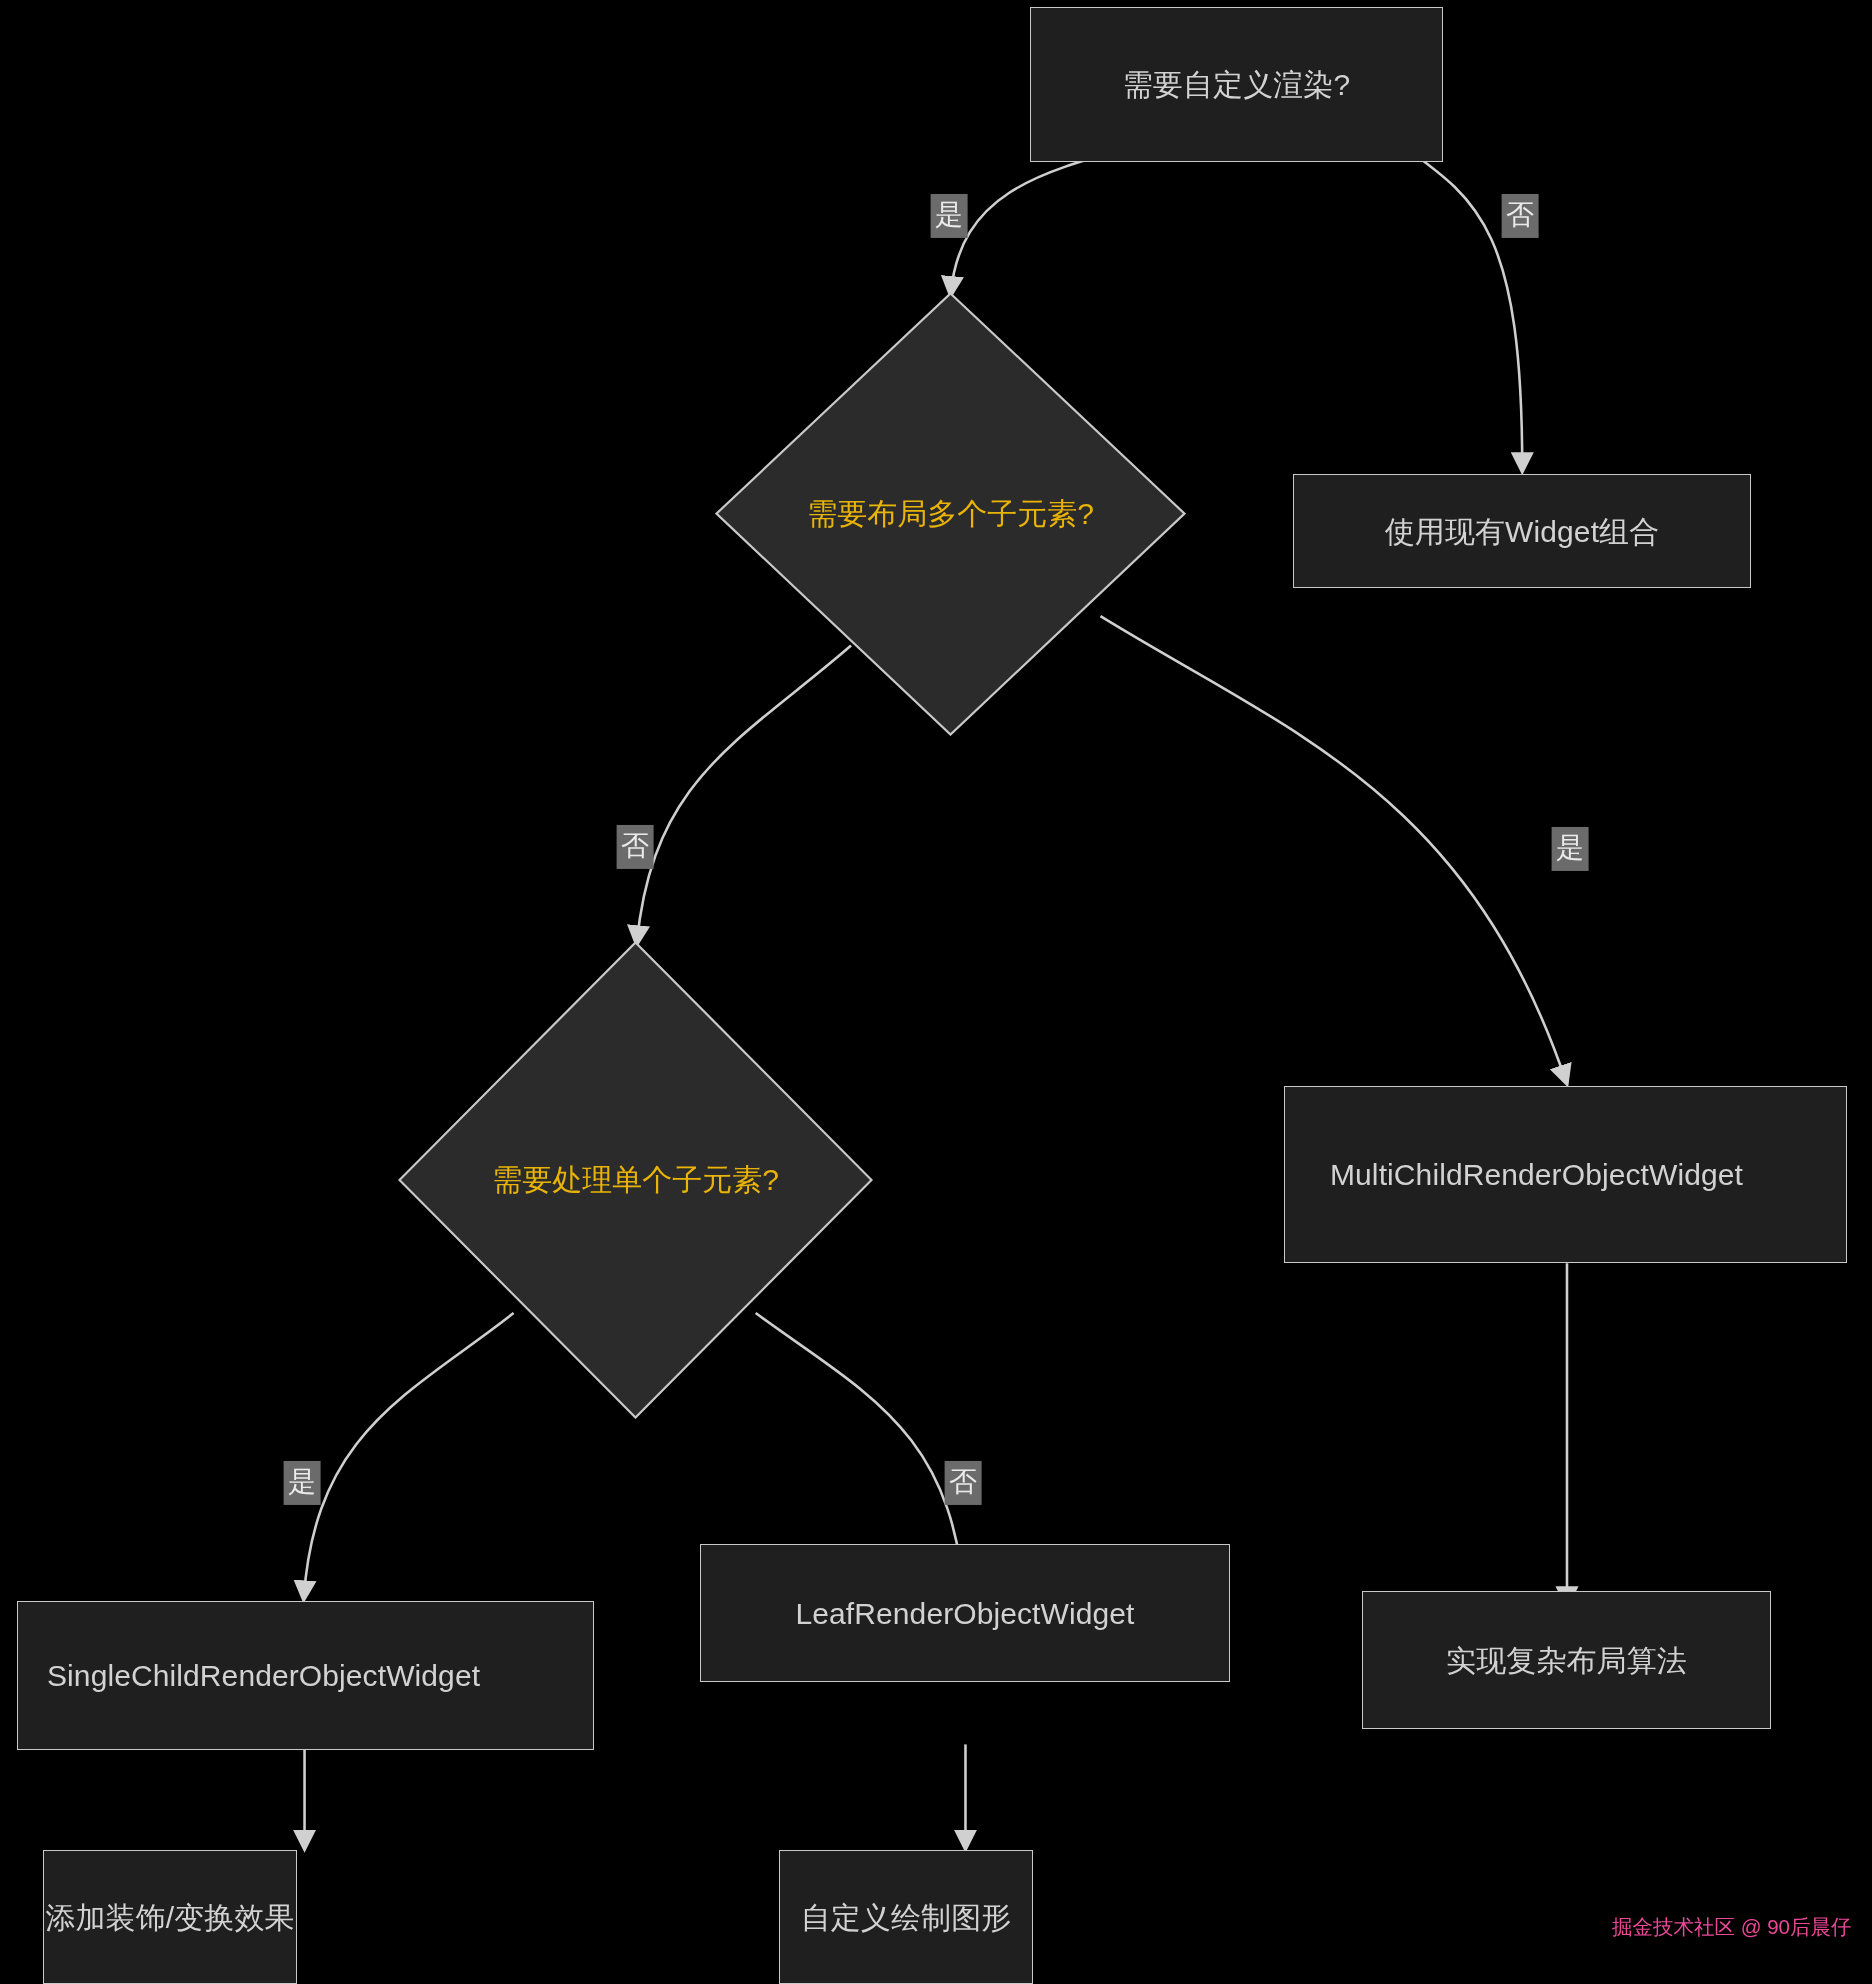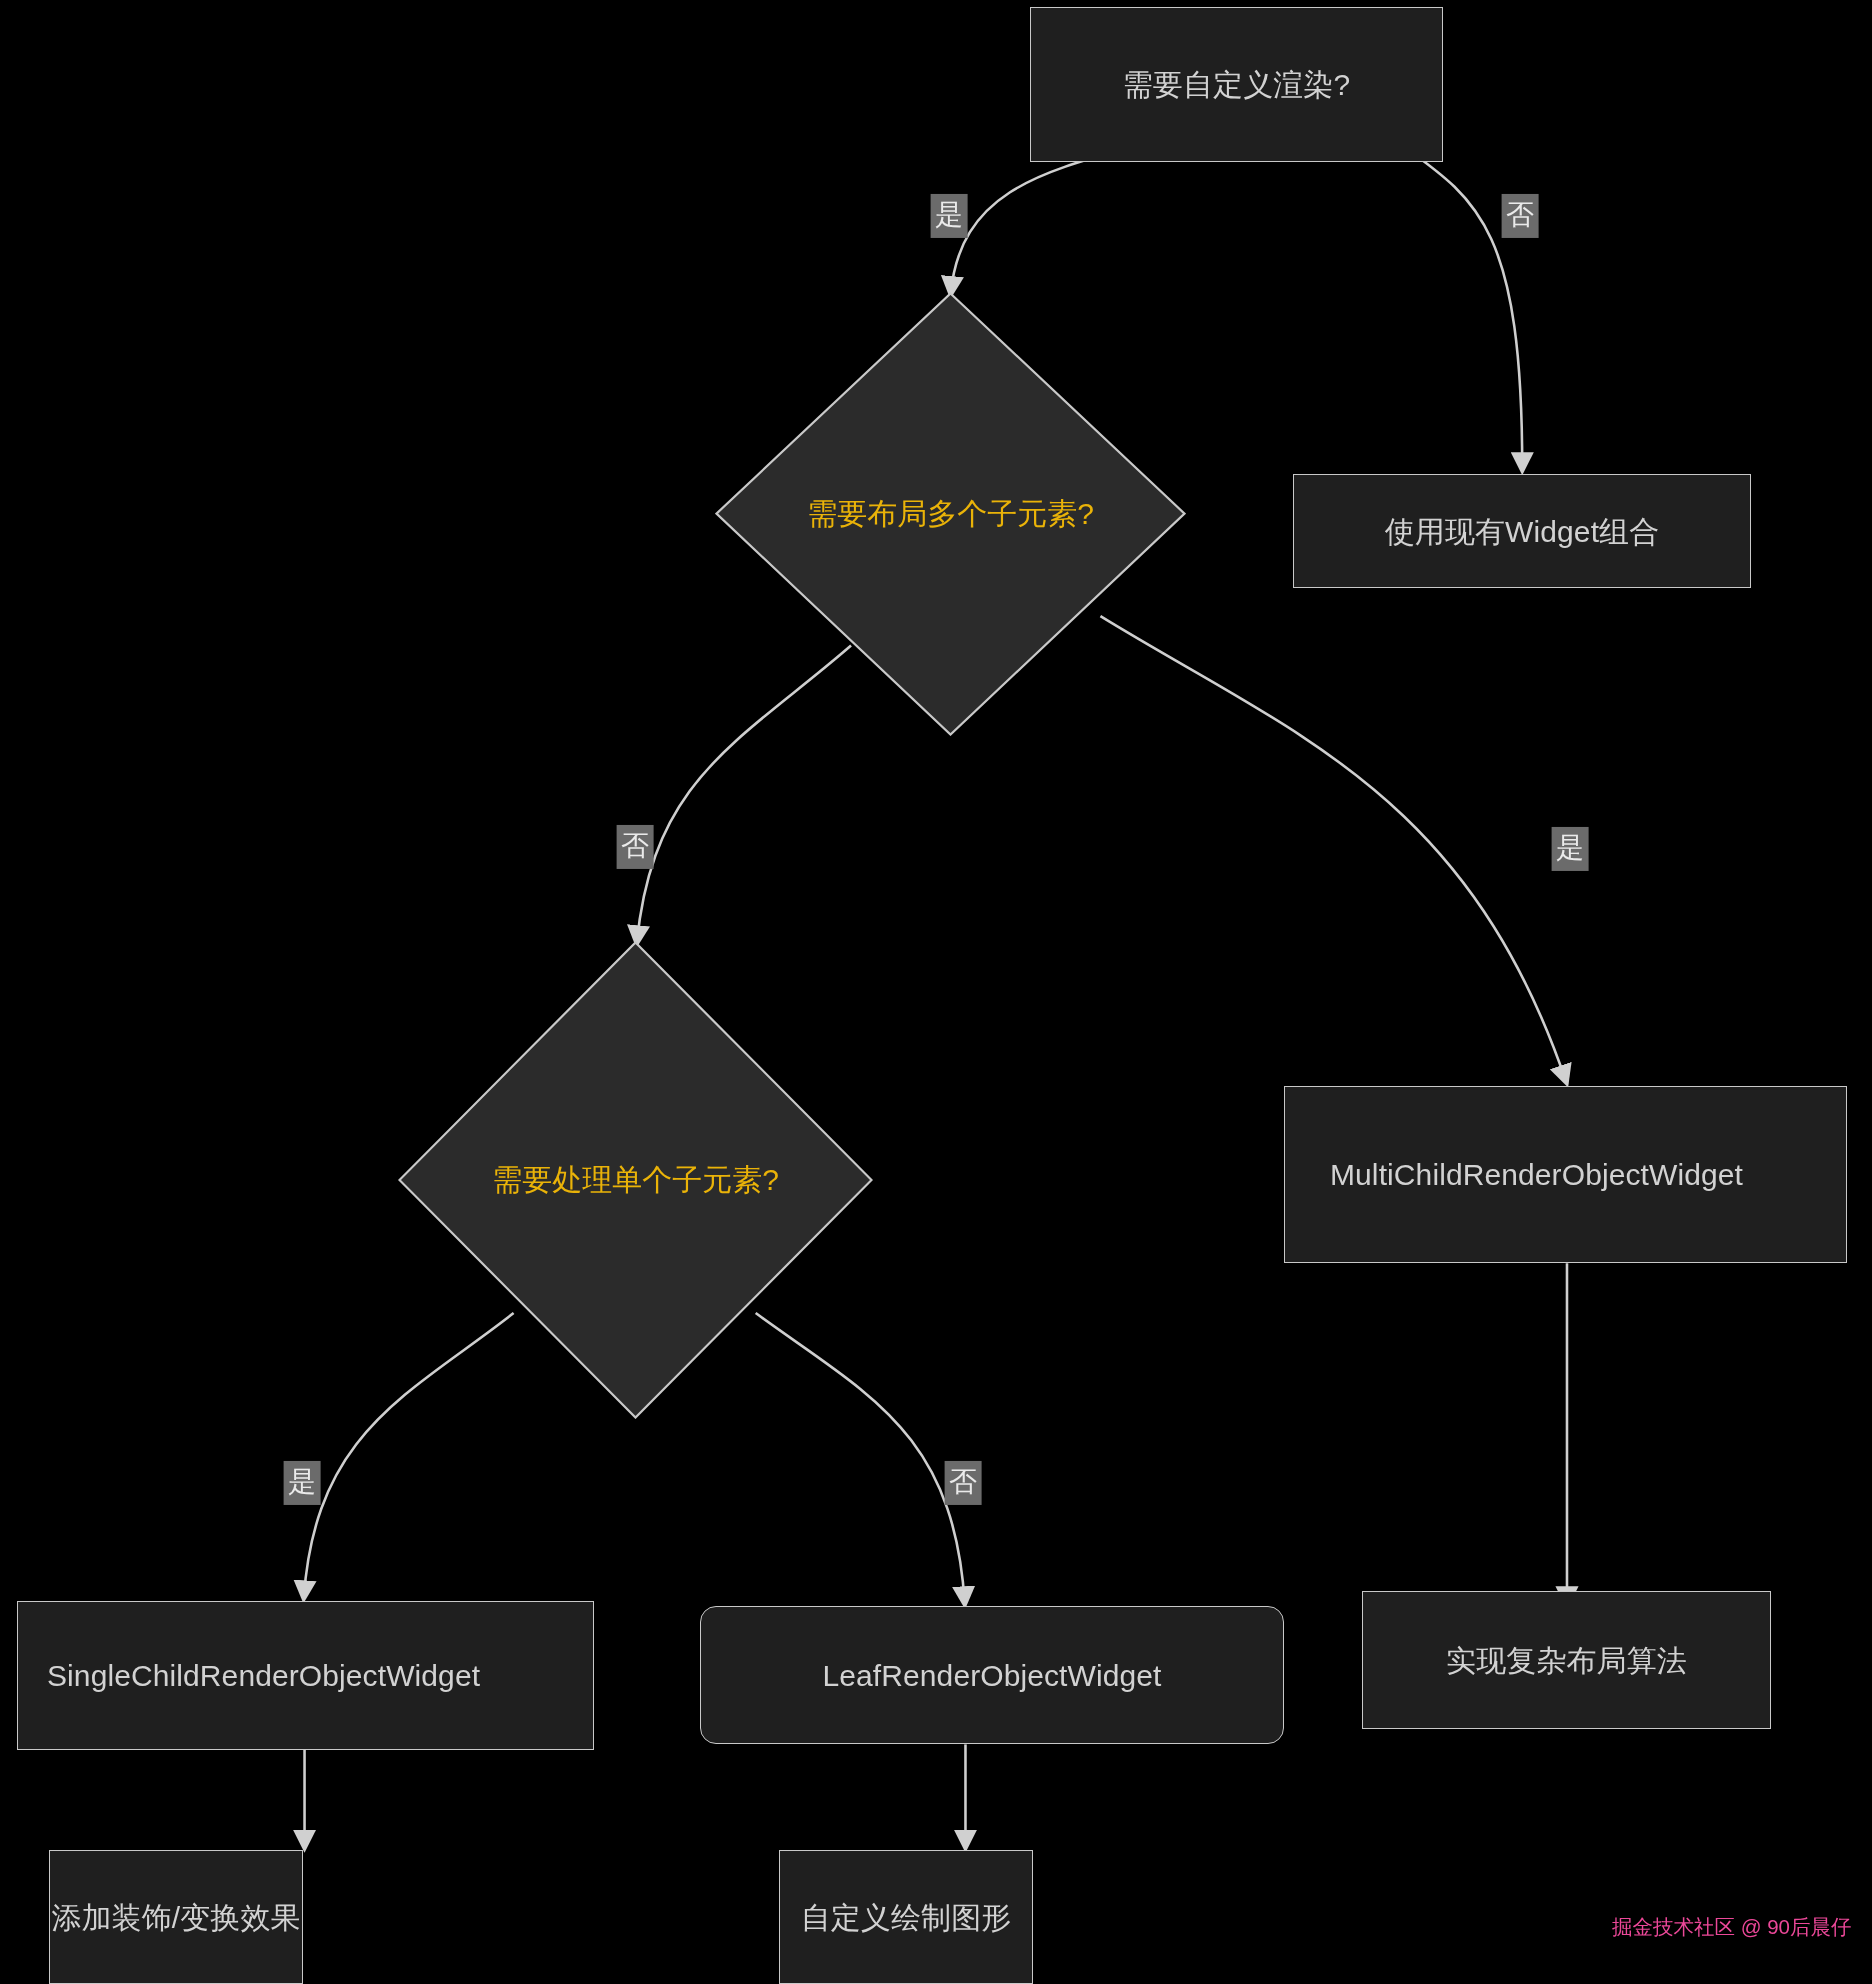--- a/index.html
+++ b/index.html
@@ -136,29 +136,29 @@
   </div>
 
   <div class="node node-rect" style="left:1284px; top:1086px; width:563px; height:177px;">
     <span class="node-label" style="width:100%; padding-left:45px; box-sizing:border-box; text-align:left;">MultiChildRenderObjectWidget</span>
   </div>
 
   <div class="node node-rect" style="left:17px; top:1601px; width:577px; height:149px;">
     <span class="node-label" style="width:100%; padding-left:29px; box-sizing:border-box; text-align:left;">SingleChildRenderObjectWidget</span>
   </div>
 
-  <div class="node node-rect" style="left:700px; top:1606px; width:584px; height:138px;border-radius:16px;">
+  <div class="node node-rect" style="left:700px; top:1544px; width:530px; height:138px;">
     <span class="node-label">LeafRenderObjectWidget</span>
   </div>
 
   <div class="node node-rect" style="left:1362px; top:1591px; width:409px; height:138px;">
     <span class="node-label">实现复杂布局算法</span>
   </div>
 
-  <div class="node node-rect" style="left:49px; top:1850px; width:254px; height:134px;">
+  <div class="node node-rect" style="left:43px; top:1850px; width:254px; height:134px;">
     <span class="node-label">添加装饰/变换效果</span>
   </div>
 
   <div class="node node-rect" style="left:779px; top:1850px; width:254px; height:134px;">
     <span class="node-label">自定义绘制图形</span>
   </div>
 
   <div class="edge-label" style="left:949px; top:216px;">是</div>
 
   <div class="edge-label" style="left:1520px; top:216px;">否</div>

